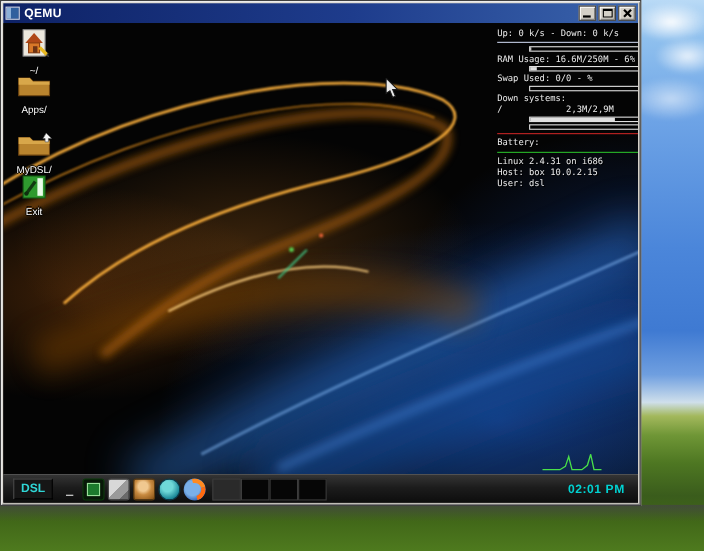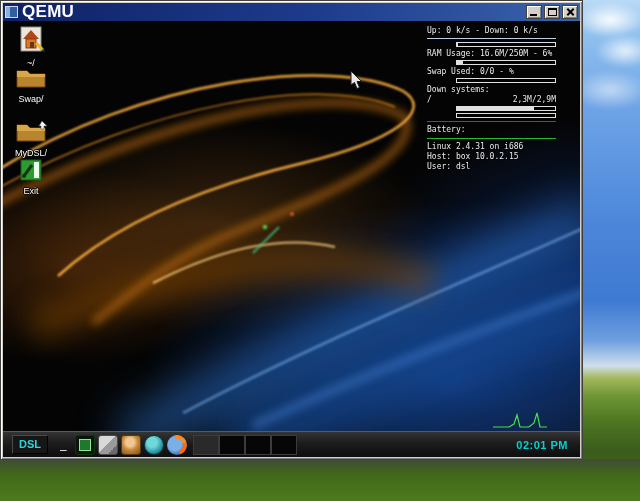--- a/index.html
+++ b/index.html
@@ -25,21 +25,21 @@
 
   
   .qemu-window { position:absolute; left:0; top:0; width:583px; height:460px;
     background:#d4d0c8; border:1px solid #404040; padding:2px;
     box-shadow:inset 1px 1px 0 #ffffff, inset -1px -1px 0 #808080; }
   .titlebar { height:18px; display:flex; align-items:center; padding:0 2px;
     background:linear-gradient(90deg,#0e2266 0%, #1e3c8c 55%, #3a64ac 100%); }
   .win-icon { width:13px; height:12px; margin-right:4px; flex:0 0 auto;
     background:linear-gradient(90deg,#8db0d8 0 35%, #2f5f9e 35%);
     border:1px solid #cfd8e8; }
-  .win-title { color:#fff; font-size:17px; font-weight:bold; letter-spacing:.3px;
+  .win-title { color:#fff; font-size:11px; font-weight:bold; letter-spacing:.3px;
     flex:1 1 auto; line-height:18px; }
   .win-btns { display:flex; gap:2px; }
   .wbtn { width:16px; height:14px; background:#d4d0c8; border:1px solid #404040;
     box-shadow:inset 1px 1px 0 #fff, inset -1px -1px 0 #808080;
     position:relative; cursor:default; }
   .wbtn .g-min { position:absolute; left:3px; bottom:2px; width:7px; height:2px; background:#000; }
   .wbtn .g-max { position:absolute; left:3px; top:2px; width:9px; height:8px;
     border:1px solid #000; border-top-width:2px; }
   .wbtn .g-x1, .wbtn .g-x2 { position:absolute; left:3px; top:5px; width:9px; height:2px; background:#000; }
   .wbtn .g-x1 { transform:rotate(45deg); }
@@ -60,31 +60,31 @@
   .icon-col { position:absolute; left:4px; top:4px; width:48px; }
   .dicon { position:absolute; left:0; width:48px; text-align:center; cursor:default; }
   .dicon .ilabel { display:block; margin-top:1px; color:#fff; font-size:9px; line-height:10px;
     text-shadow:1px 0 0 #000, -1px 0 0 #000, 0 1px 0 #000, 0 -1px 0 #000; }
   .dicon.home  { top:0; }
   .dicon.apps  { top:40px; }
   .dicon.mydsl { top:94px; }
   .dicon.exit  { top:134px; }
 
   
-  .sysmon { position:absolute; left:424px; top:5px; width:129px;
+  .sysmon { position:absolute; left:449px; top:5px; width:129px;
     font-family:"DejaVu Sans Mono", monospace; font-size:8px; line-height:10px;
     color:#ececec; text-shadow:1px 1px 0 #000; }
   .sm-row { display:flex; }
   .sm-row .grow { flex:1 1 auto; }
   .sm-sep { border:none; border-top:1px solid #c4cce4; margin:2px 0 3px 0; }
   .sm-sep.red { border-top-color:#c42424; margin:3px 0; }
   .sm-sep.green { border-top-color:#28b828; margin:3px 0; }
   .sm-bar { margin:1px 0 2px auto; width:100px; height:5px; border:1px solid #e0e0e0; background:rgba(0,0,0,.35); }
   .sm-bar .fill { height:100%; background:#e0e0e0; }
-  .fs-usage { margin-left:auto; padding-right:0; }
+  .fs-usage { margin-left:auto; padding-right:23px; }
 
   
   .cpu-graph { position:absolute; left:490px; top:390px; width:54px; height:18px; }
 
   
   .cursor { position:absolute; left:347px; top:50px; width:13px; height:19px; }
 
   
   .dsl-taskbar { position:absolute; left:0; bottom:0; width:577px; height:26px;
     background:linear-gradient(180deg,#343434 0%, #1c1c1c 45%, #0d0d0d 100%);
@@ -190,21 +190,21 @@
               <line x1="19" y1="18" x2="26" y2="25" stroke="#e8b820" stroke-width="3"></line>
               <polygon points="25,26 28,27 26,23" fill="#3a3a3a"></polygon>
             </svg>
             <span class="ilabel">~/</span>
           </div>
           <div class="dicon apps">
             <svg width="32" height="24" viewBox="0 0 32 24">
               <path d="M2 6 L12 6 L15 9 L30 9 L30 22 L2 22 Z" fill="#b9842e" stroke="#6e4410"></path>
               <path d="M2 6 L12 6 L15 9 L30 9 L30 12 L2 12 Z" fill="#d8a74a"></path>
             </svg>
-            <span class="ilabel">Swap/</span>
+            <span class="ilabel">Apps/</span>
           </div>
           <div class="dicon mydsl">
             <svg width="32" height="24" viewBox="0 0 32 24">
               <path d="M2 6 L12 6 L15 9 L30 9 L30 22 L2 22 Z" fill="#b9842e" stroke="#6e4410"></path>
               <path d="M2 6 L12 6 L15 9 L30 9 L30 12 L2 12 Z" fill="#d8a74a"></path>
               <polygon points="27,2 32,7 29,7 29,10 26,10 26,7 24,7" fill="#f4f4f4" stroke="#555" stroke-width="0.6"></polygon>
             </svg>
             <span class="ilabel">MyDSL/</span>
           </div>
           <div class="dicon exit">

